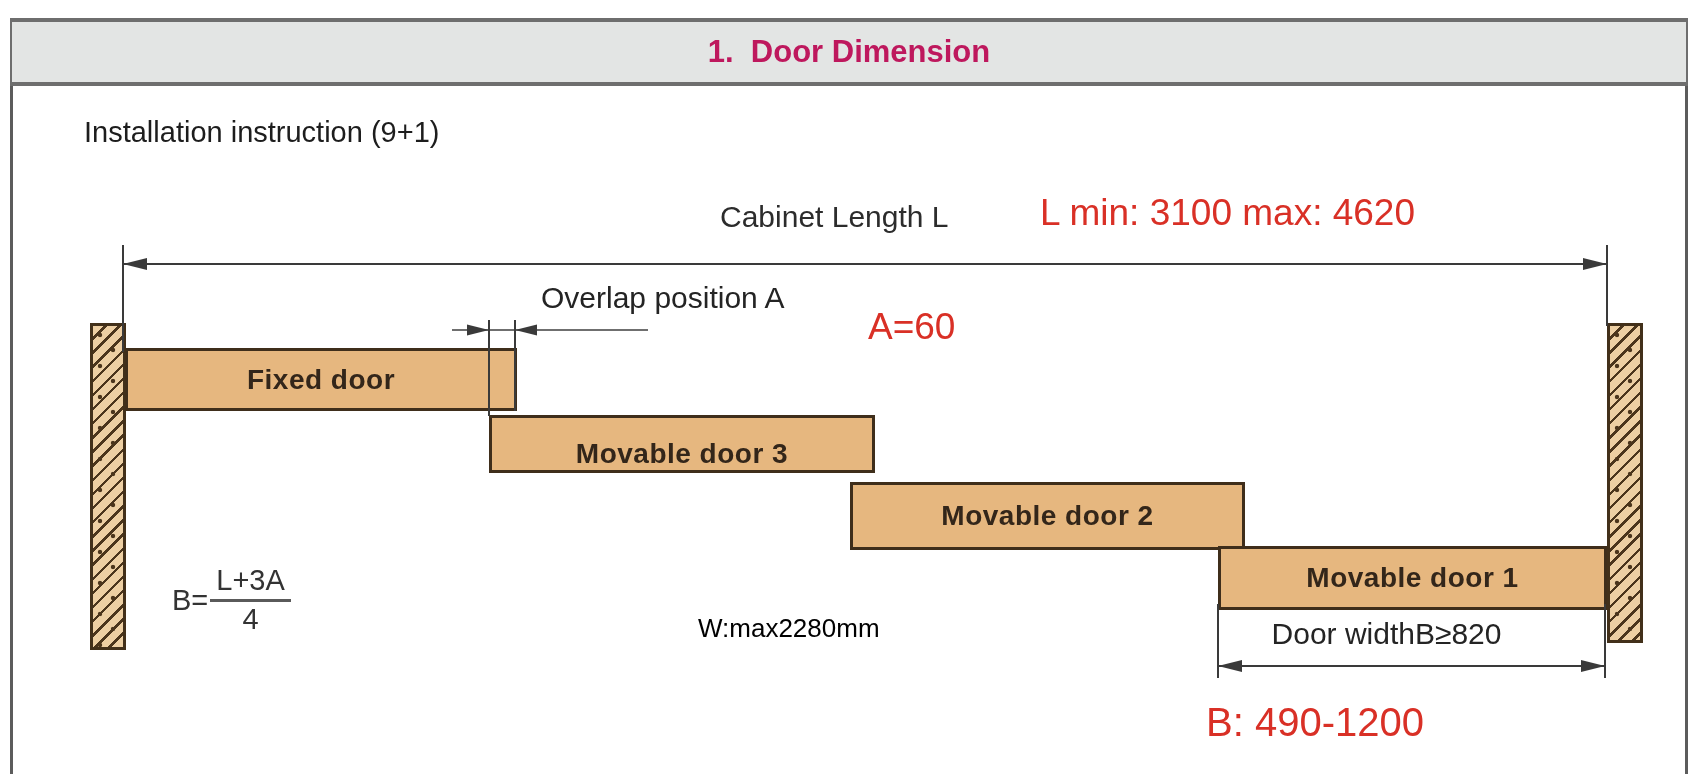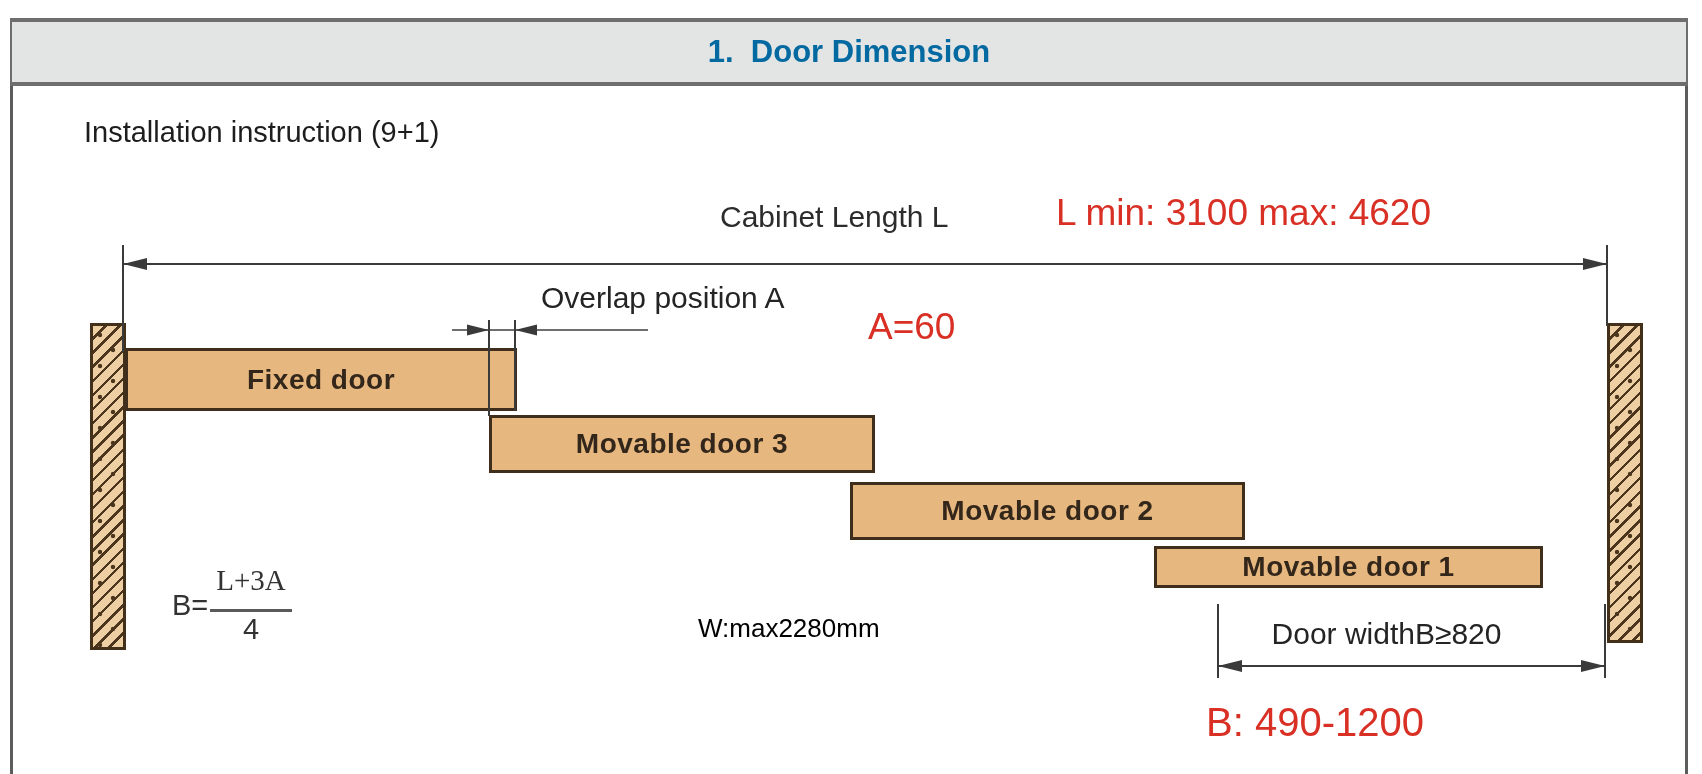--- a/index.html
+++ b/index.html
@@ -18,63 +18,63 @@
   .frame-left{left:10px;}
   .frame-right{left:1685px;}
   
   .header{
     position:absolute;left:10px;top:18px;width:1678px;height:68px;
     background:var(--header-fill);
     border-top:4px solid var(--header-border);border-bottom:4px solid var(--header-border);
     border-left:2px solid var(--header-border);border-right:2px solid var(--header-border);
     display:flex;align-items:center;justify-content:center;
   }
-  .header .title{font-size:31px;font-weight:bold;color:#0369a1;white-space:pre;}
+  .header .title{font-size:31px;font-weight:bold;color:#be185d;white-space:pre;}
   .subtitle{position:absolute;left:84px;top:116px;font-size:29px;color:#1d1d1d;}
   
   .wall{
     position:absolute;border:3px solid #42301a;background-color:var(--wall-fill);
     background-image:
       radial-gradient(circle at 7px 9px, var(--wall-hatch) 1.8px, transparent 2.6px),
       radial-gradient(circle at 20px 24px, var(--wall-hatch) 1.8px, transparent 2.6px),
       repeating-linear-gradient(135deg, transparent 0 7.5px, var(--wall-hatch) 7.5px 10px);
     background-size:27px 31px,27px 31px,auto;
     z-index:1;
   }
   .wall-left{left:90px;top:323px;width:36px;height:327px;}
   .wall-right{left:1607px;top:323px;width:36px;height:320px;}
   
   .door{
     position:absolute;z-index:2;background:var(--door-fill);border:3px solid var(--door-border);
     display:flex;align-items:center;justify-content:center;
     font-size:28px;font-weight:bold;color:var(--door-text);letter-spacing:.5px;
   }
   .door-fixed{left:125px;top:348px;width:392px;height:63px;align-items:center;}
-  .door-m3{left:489px;top:415px;width:386px;height:58px;}
-  .door-m2{left:850px;top:482px;width:395px;height:58px;}
-  .door-m1{left:1154px;top:546px;width:389px;height:42px;}
+  .door-m3{left:489px;top:415px;width:386px;height:58px;align-items:flex-end;}
+  .door-m2{left:850px;top:482px;width:395px;height:68px;}
+  .door-m1{left:1218px;top:546px;width:389px;height:64px;}
   
   svg.lines{position:absolute;left:0;top:0;z-index:3;pointer-events:none;}
   svg.lines line{stroke:var(--line);stroke-width:2;}
   svg.lines line.leader{stroke:#6f6f6f;}
   svg.lines path{fill:var(--line);stroke:none;}
   
   .lbl{position:absolute;z-index:4;white-space:nowrap;}
   .cabinet-label{left:720px;top:200px;font-size:30px;color:#2c2c2c;}
-  .l-range{left:1040px;top:192px;font-size:37px;color:var(--accent-red);margin-left:16px;}
+  .l-range{left:1040px;top:192px;font-size:37px;color:var(--accent-red);}
   .overlap-label{left:541px;top:281px;font-size:30px;color:#242424;}
   .a-value{left:868px;top:306px;font-size:37px;color:var(--accent-red);}
   .door-width-label{left:1218px;top:617px;width:337px;text-align:center;font-size:30px;color:#242424;}
   .b-range{left:1206px;top:700px;font-size:40px;color:var(--accent-red);}
   .w-notes{left:698px;top:610px;font-size:26px;line-height:36px;color:#000;}
   
   .formula{left:172px;top:564px;display:flex;align-items:center;color:#333;}
   .formula .lhs{font-size:29px;}
   .frac{display:flex;flex-direction:column;align-items:center;margin-left:2px;}
-  .frac .num{font-size:29px;padding:0 6px 12px 6px;border-bottom:3px solid #5a5a5a;font-family:Liberation Serif, serif;}
+  .frac .num{font-size:29px;padding:0 6px 2px 6px;border-bottom:3px solid #5a5a5a;}
   .frac .den{font-size:29px;padding-top:1px;}
 </style>
 </head>
 <body>
 
 <div class="frame-side frame-left"></div>
 <div class="frame-side frame-right"></div>
 
 <div class="header">
   <span class="title">1.  Door Dimension</span>

